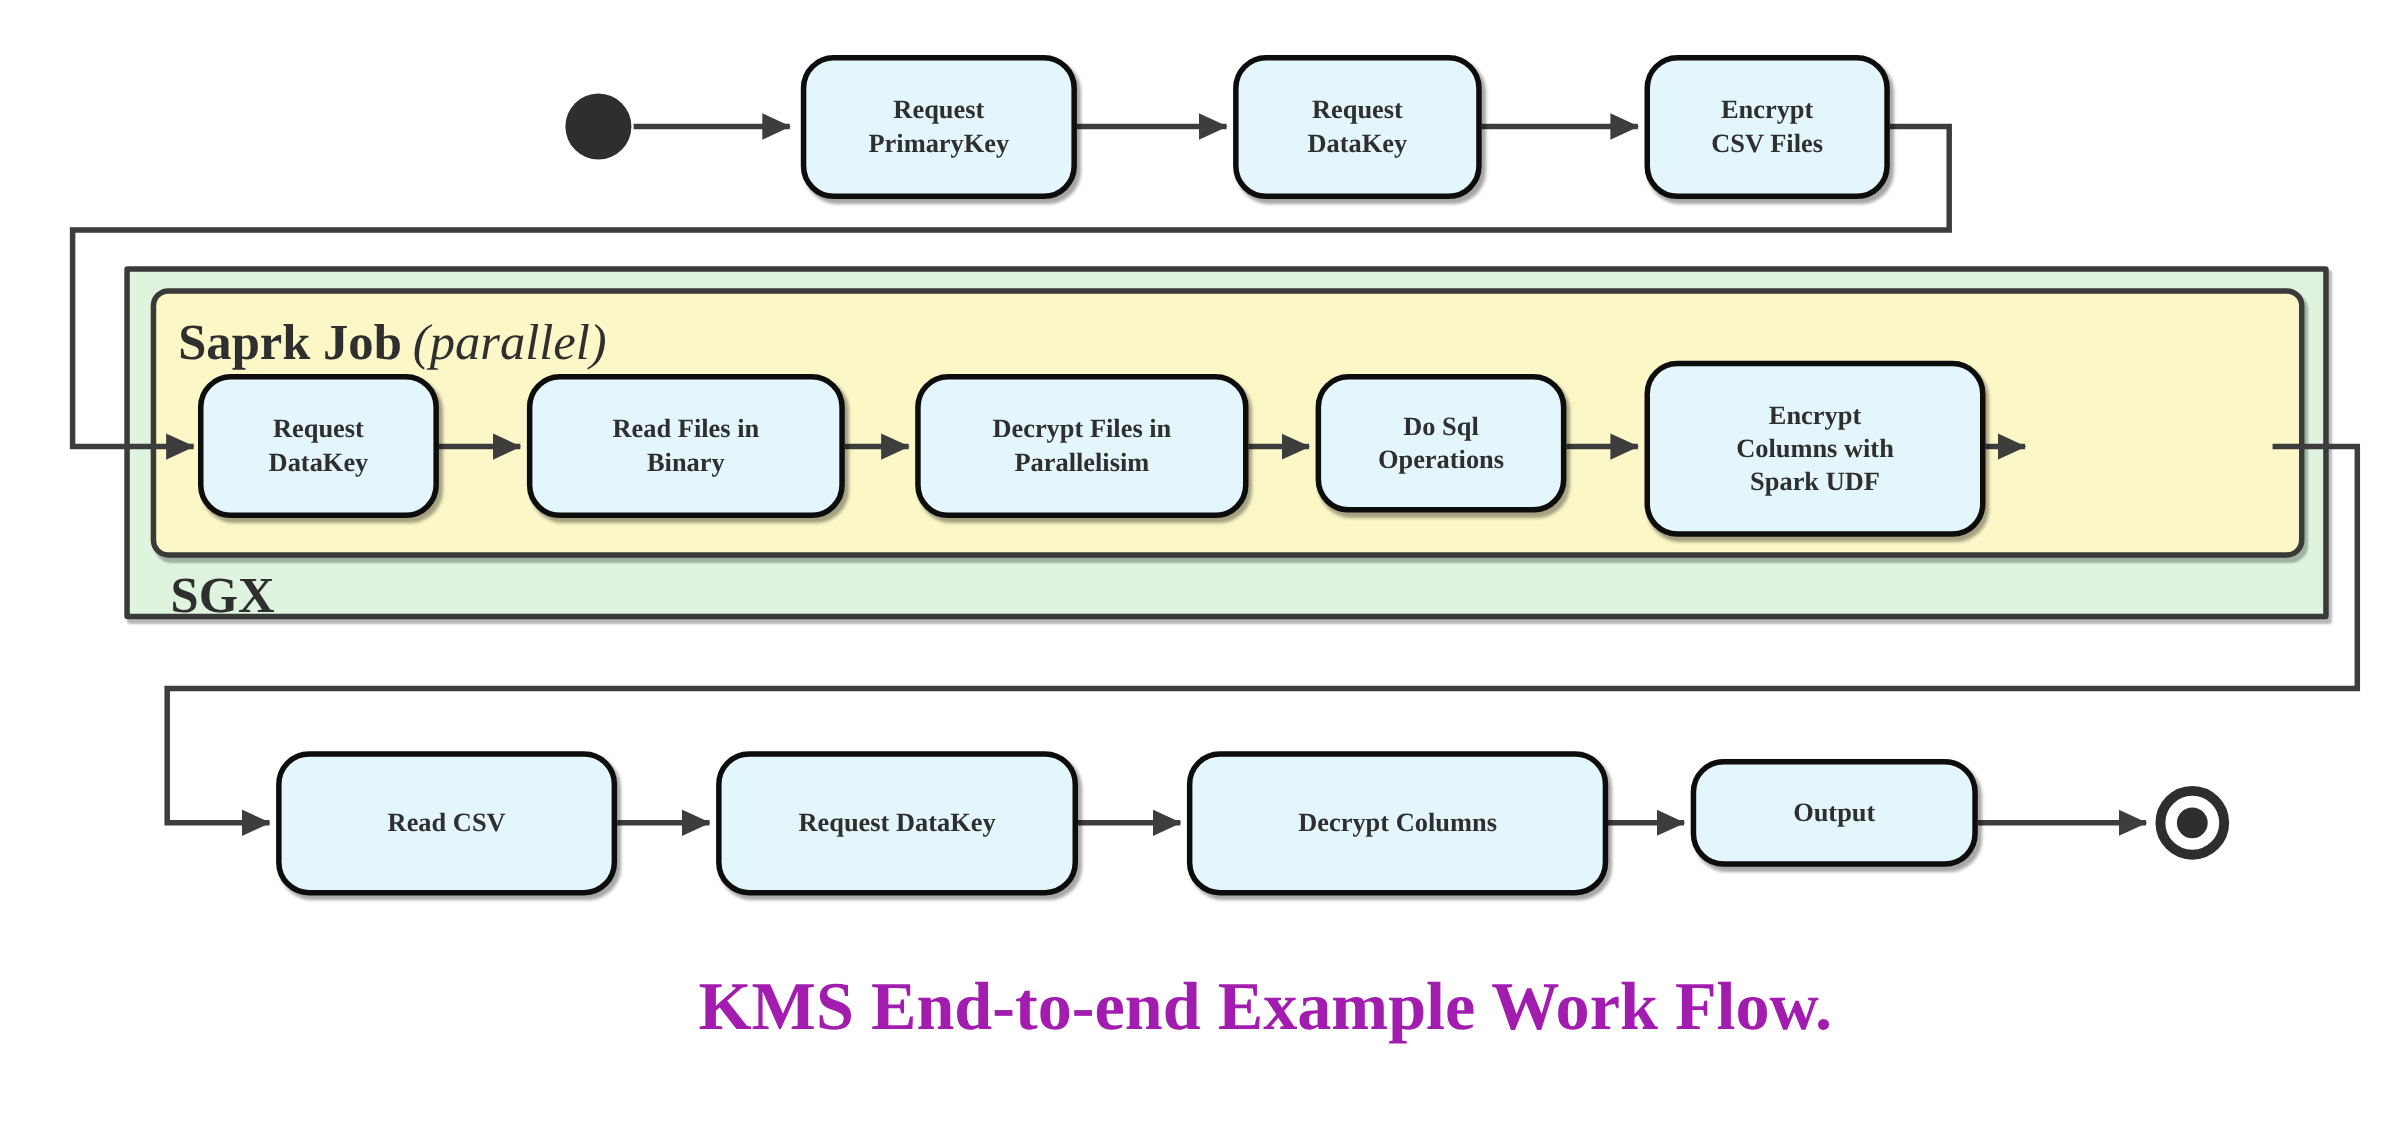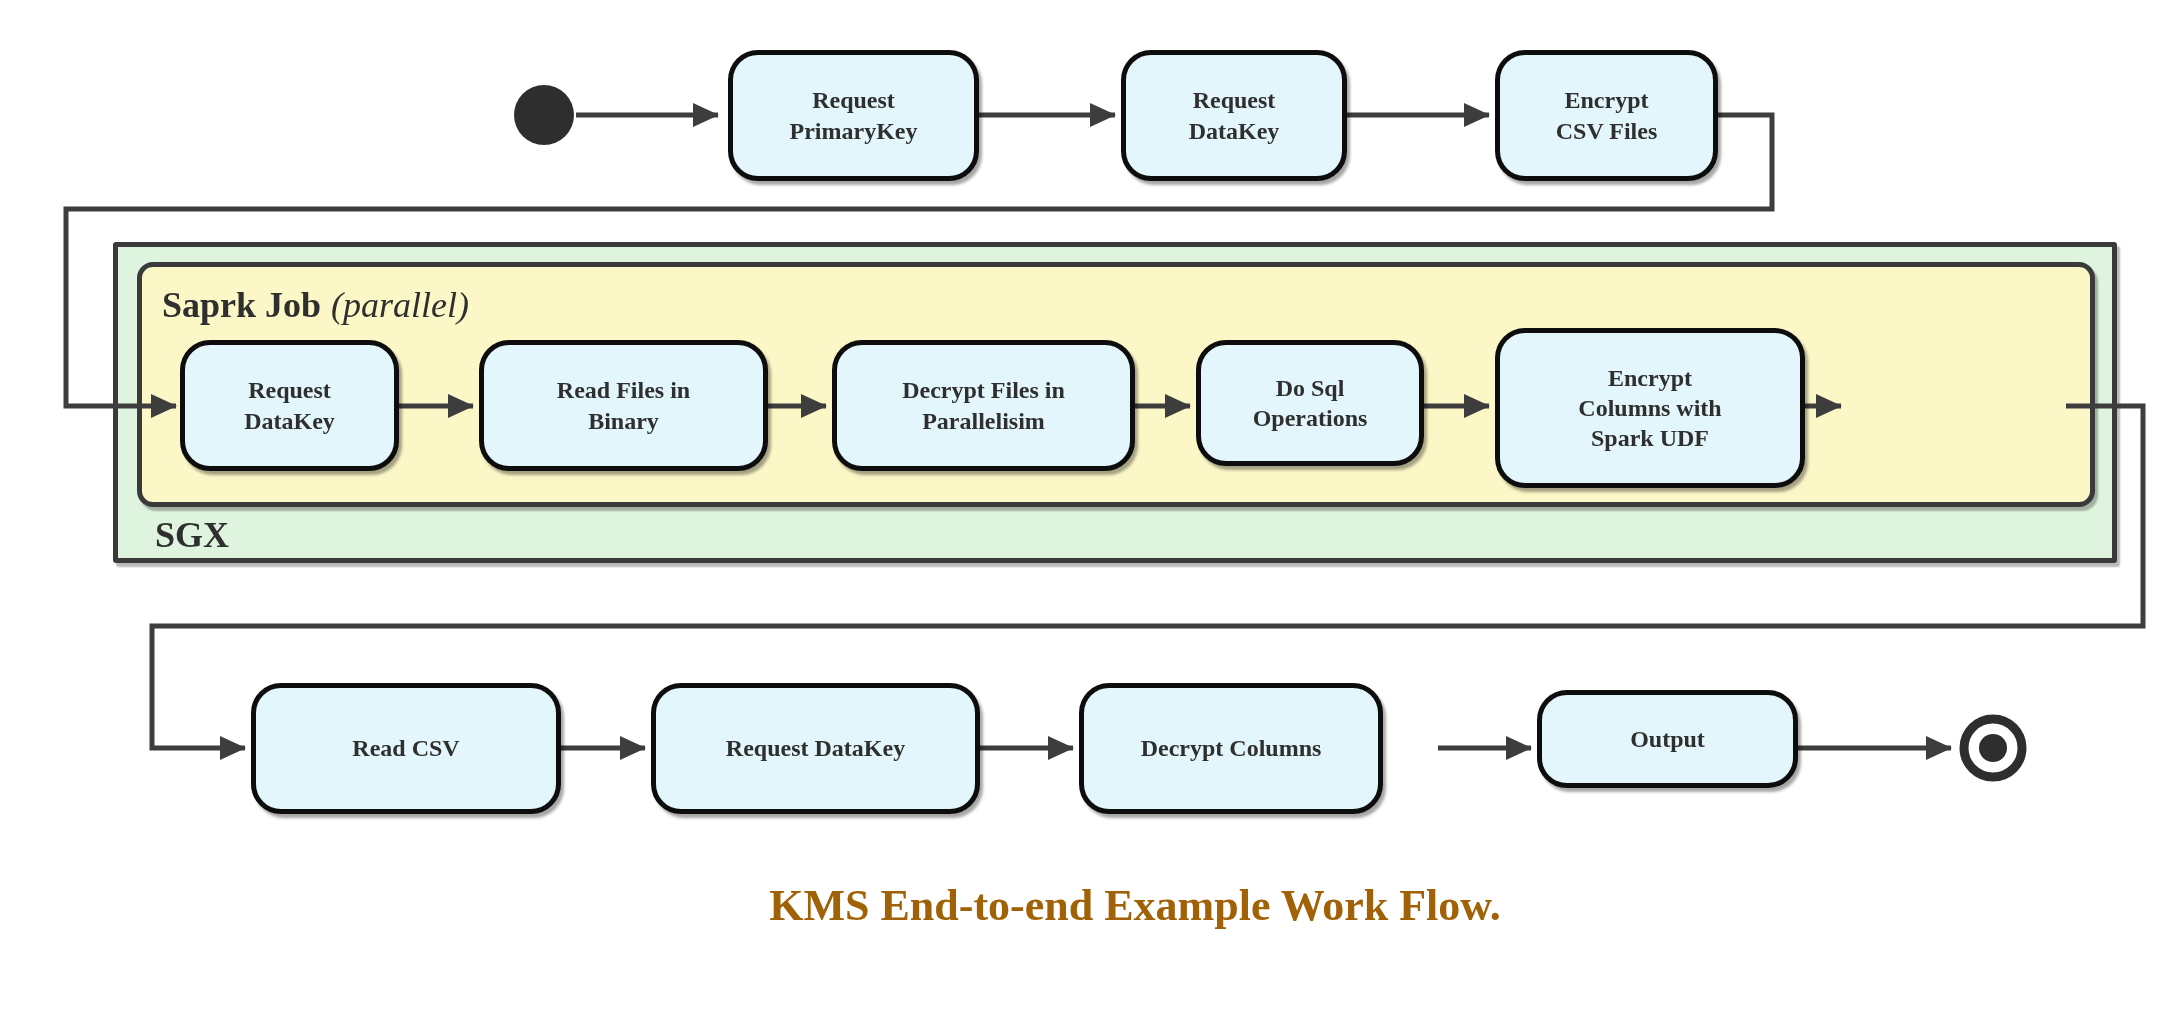--- a/index.html
+++ b/index.html
@@ -20,21 +20,21 @@
     box-shadow:3px 4px 2px rgba(0,0,0,0.28);
   }
   .group-inner{
     background:#fbf7c7;
     border:5px solid #3a3a3a;
     border-radius:16px;
     box-shadow:3px 4px 2px rgba(0,0,0,0.28);
   }
   .group-label{
     position:absolute;
-    font-size:36px;
+    font-size:46px;
     font-weight:bold;
     white-space:nowrap;
   }
   .group-label .styled{
     font-weight:normal;
     font-style:italic;
     margin-left:10px;
   }
   .node{
     position:absolute;box-sizing:border-box;
@@ -46,22 +46,22 @@
     text-align:center;
     font-size:24px;font-weight:bold;
     line-height:1.26;
     white-space:pre-line;
     padding:2px 6px;
   }
   .caption{
     position:absolute;
     left:635px;top:880px;width:1000px;
     text-align:center;
-    font-size:44px;font-weight:bold;
-    color:#a16207;
+    font-size:62px;font-weight:bold;
+    color:#a21caf;
     white-space:nowrap;
   }
 </style>
 </head>
 <body>
 
 <div id="canvas">
 
   <div class="group group-outer" style="left:113px;top:242px;width:2004px;height:321px;"></div>
   <div class="group group-inner" style="left:137px;top:262px;width:1958px;height:245px;"></div>
@@ -114,18 +114,18 @@
   <div class="node" style="left:479px;top:340px;width:289px;height:131px;">Read Files in
 Binary</div>
   <div class="node" style="left:1196px;top:340px;width:228px;height:126px;">Do Sql
 Operations</div>
   <div class="node" style="left:1495px;top:328px;width:310px;height:160px;">Encrypt
 Columns with
 Spark UDF</div>
 
   <div class="node" style="left:251px;top:683px;width:310px;height:131px;">Read CSV</div>
   <div class="node" style="left:651px;top:683px;width:329px;height:131px;">Request DataKey</div>
-  <div class="node" style="left:1079px;top:683px;width:304px;height:131px;">Decrypt Columns</div>
+  <div class="node" style="left:1079px;top:683px;width:383px;height:131px;">Decrypt Columns</div>
   <div class="node" style="left:1537px;top:690px;width:261px;height:98px;">Output</div>
 
   <div class="caption">KMS End-to-end Example Work Flow.</div>
 
 </div>
 
 </body></html>

